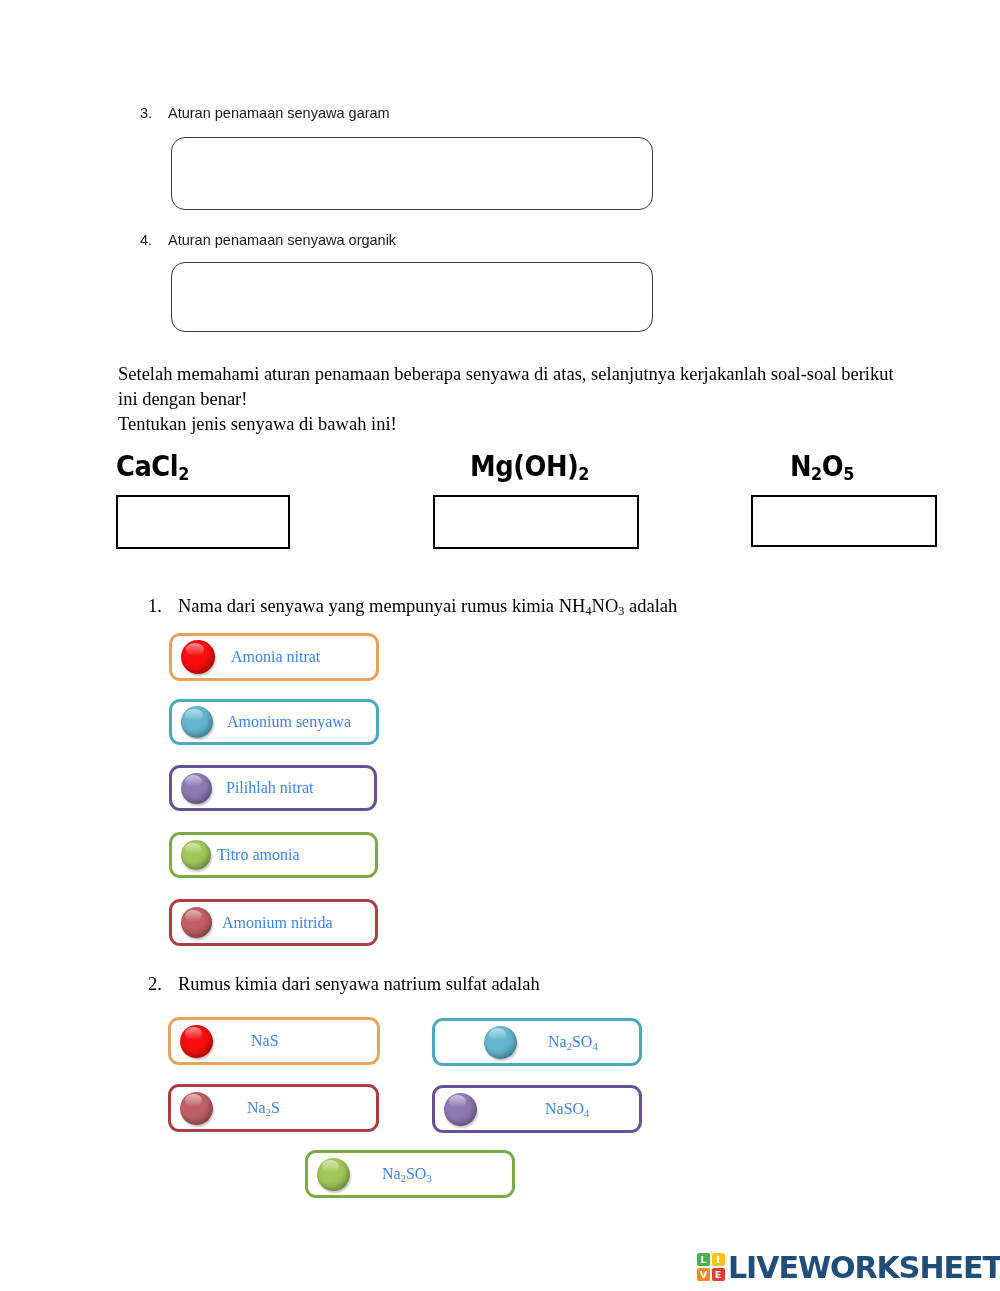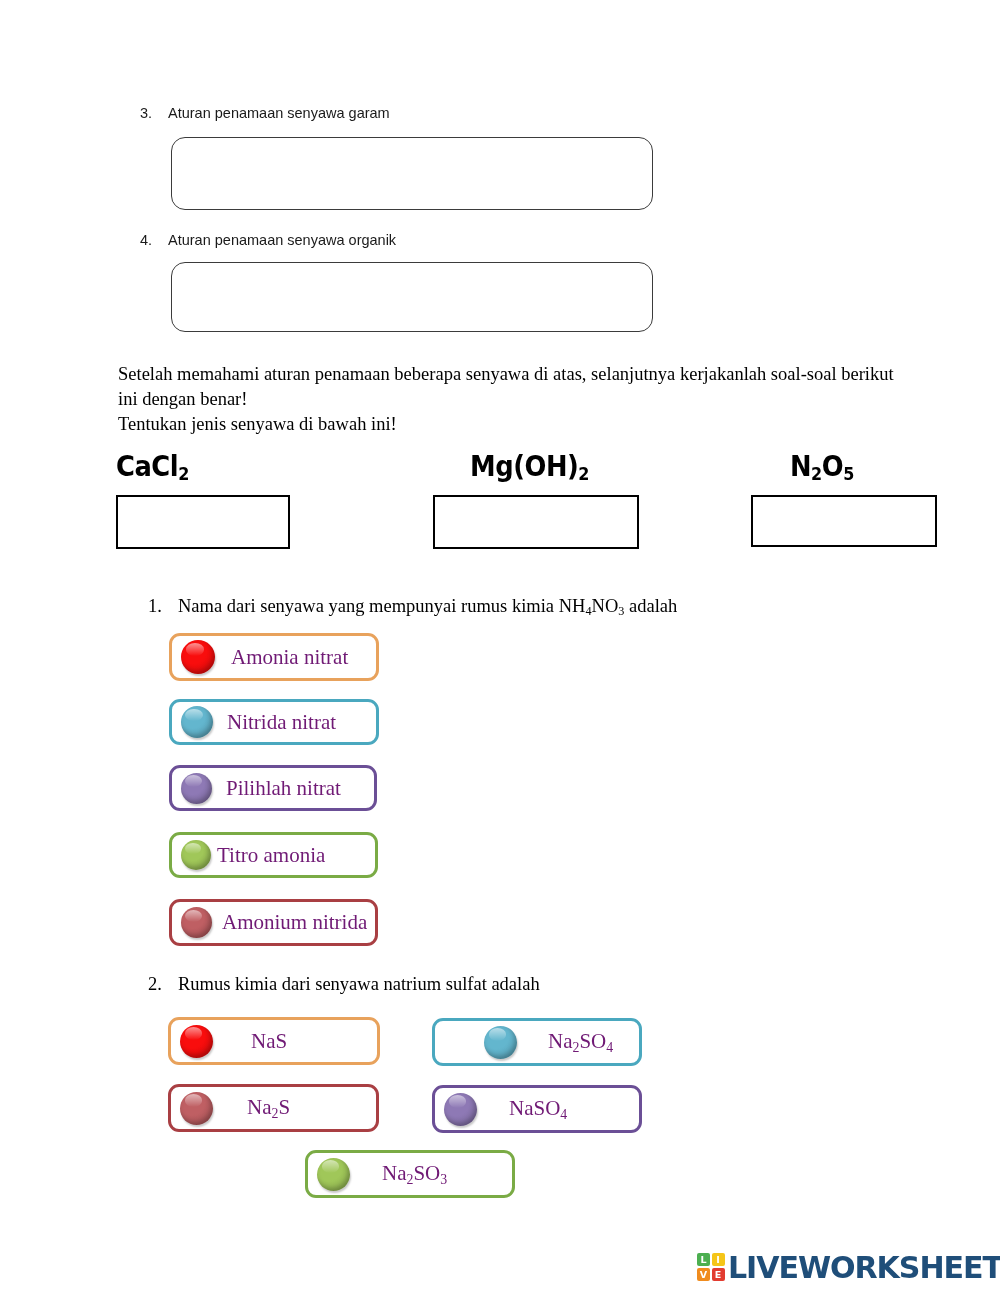--- a/index.html
+++ b/index.html
@@ -120,22 +120,22 @@
     left: 14%;
     top: 9%;
     width: 54%;
     height: 38%;
     border-radius: 50%;
     background: linear-gradient(to bottom, rgba(255,255,255,0.55), rgba(255,255,255,0.0));
     pointer-events: none;
   }
   .option .olabel {
     font-family: "Liberation Serif", serif;
-    font-size: 21px;
-    color: #701a75;
+    font-size: 16px;
+    color: #3b82f6;
     white-space: nowrap;
   }
   .option .olabel sub {
     font-size: 0.66em;
     vertical-align: -0.28em;
   }
 
   
   .lw-logo {
     position: absolute;
@@ -206,21 +206,21 @@
   <div class="qnum" style="left:148px; top:596px;">1.</div>
   <div class="prompt" style="left:178px; top:596px;">Nama dari senyawa yang mempunyai rumus kimia NH<sub>4</sub>NO<sub>3</sub> adalah</div>
 
   <div class="option" style="left: 169px; top: 633px; width: 210px; height: 48px; border-width: 3px; border-color: rgb(232, 162, 92);">
     <span class="bullet" style="width: 34px; height: 34px; background: radial-gradient(circle at 34% 28%, rgb(249, 13, 13) 0%, rgb(249, 13, 13) 42%, rgba(0, 0, 0, 0.22) 125%), rgb(249, 13, 13); box-shadow: rgba(0, 0, 0, 0.25) -2px -3px 5px inset, rgba(0, 0, 0, 0.22) 1px 2px 2px;"></span>
     <span class="olabel" style="margin-left:16px;">Amonia nitrat</span>
   </div>
 
   <div class="option" style="left: 169px; top: 699px; width: 210px; height: 46px; border-width: 3px; border-color: rgb(74, 168, 191);">
     <span class="bullet" style="width: 32px; height: 32px; background: radial-gradient(circle at 34% 28%, rgb(99, 182, 206) 0%, rgb(99, 182, 206) 42%, rgba(0, 0, 0, 0.22) 125%), rgb(99, 182, 206); box-shadow: rgba(0, 0, 0, 0.25) -2px -3px 5px inset, rgba(0, 0, 0, 0.22) 1px 2px 2px;"></span>
-    <span class="olabel" style="margin-left:14px;">Nitrida nitrat</span>
+    <span class="olabel" style="margin-left:14px;">Amonium senyawa</span>
   </div>
 
   <div class="option" style="left: 169px; top: 765px; width: 208px; height: 46px; border-width: 3px; border-color: rgb(107, 79, 150);">
     <span class="bullet" style="width: 31px; height: 31px; background: radial-gradient(circle at 34% 28%, rgb(142, 121, 181) 0%, rgb(142, 121, 181) 42%, rgba(0, 0, 0, 0.22) 125%), rgb(142, 121, 181); box-shadow: rgba(0, 0, 0, 0.25) -2px -3px 5px inset, rgba(0, 0, 0, 0.22) 1px 2px 2px;"></span>
     <span class="olabel" style="margin-left:14px;">Pilihlah nitrat</span>
   </div>
 
   <div class="option" style="left: 169px; top: 832px; width: 209px; height: 46px; border-width: 3px; border-color: rgb(122, 171, 69);">
     <span class="bullet" style="width: 30px; height: 30px; background: radial-gradient(circle at 34% 28%, rgb(160, 199, 89) 0%, rgb(160, 199, 89) 42%, rgba(0, 0, 0, 0.22) 125%), rgb(160, 199, 89); box-shadow: rgba(0, 0, 0, 0.25) -2px -3px 5px inset, rgba(0, 0, 0, 0.22) 1px 2px 2px;"></span>
     <span class="olabel" style="margin-left:6px;">Titro amonia</span>
@@ -242,21 +242,21 @@
   <div class="option" style="left: 432px; top: 1018px; width: 210px; height: 48px; border-width: 3.5px; border-color: rgb(74, 168, 191); padding-left: 40px;">
     <span class="bullet" style="width: 33px; height: 33px; background: radial-gradient(circle at 34% 28%, rgb(99, 182, 206) 0%, rgb(99, 182, 206) 42%, rgba(0, 0, 0, 0.22) 125%), rgb(99, 182, 206); box-shadow: rgba(0, 0, 0, 0.25) -2px -3px 5px inset, rgba(0, 0, 0, 0.22) 1px 2px 2px;"></span>
     <span class="olabel" style="margin-left:31px;">Na<sub>2</sub>SO<sub>4</sub></span>
   </div>
 
   <div class="option" style="left: 168px; top: 1084px; width: 211px; height: 48px; border-width: 3.5px; border-color: rgb(169, 63, 67);">
     <span class="bullet" style="width: 33px; height: 33px; background: radial-gradient(circle at 34% 28%, rgb(191, 95, 99) 0%, rgb(191, 95, 99) 42%, rgba(0, 0, 0, 0.22) 125%), rgb(191, 95, 99); box-shadow: rgba(0, 0, 0, 0.25) -2px -3px 5px inset, rgba(0, 0, 0, 0.22) 1px 2px 2px;"></span>
     <span class="olabel" style="margin-left:34px;">Na<sub>2</sub>S</span>
   </div>
 
-  <div class="option" style="left: 432px; top: 1085px; width: 210px; height: 48px; border-width: 3.5px; border-color: rgb(107, 79, 150);">
+  <div class="option" style="left: 432px; top: 1085px; width: 210px; height: 48px; border-width: 3.5px; border-color: rgb(107, 79, 150); gap: 36px;">
     <span class="bullet" style="width: 33px; height: 33px; background: radial-gradient(circle at 34% 28%, rgb(142, 121, 181) 0%, rgb(142, 121, 181) 42%, rgba(0, 0, 0, 0.22) 125%), rgb(142, 121, 181); box-shadow: rgba(0, 0, 0, 0.25) -2px -3px 5px inset, rgba(0, 0, 0, 0.22) 1px 2px 2px;"></span>
     <span class="olabel" style="margin-left:32px;">NaSO<sub>4</sub></span>
   </div>
 
   <div class="option" style="left: 305px; top: 1150px; width: 210px; height: 48px; border-width: 3.5px; border-color: rgb(122, 171, 69);">
     <span class="bullet" style="width: 33px; height: 33px; background: radial-gradient(circle at 34% 28%, rgb(160, 199, 89) 0%, rgb(160, 199, 89) 42%, rgba(0, 0, 0, 0.22) 125%), rgb(160, 199, 89); box-shadow: rgba(0, 0, 0, 0.25) -2px -3px 5px inset, rgba(0, 0, 0, 0.22) 1px 2px 2px;"></span>
     <span class="olabel" style="margin-left:32px;">Na<sub>2</sub>SO<sub>3</sub></span>
   </div>
 
   <div class="lw-logo">

